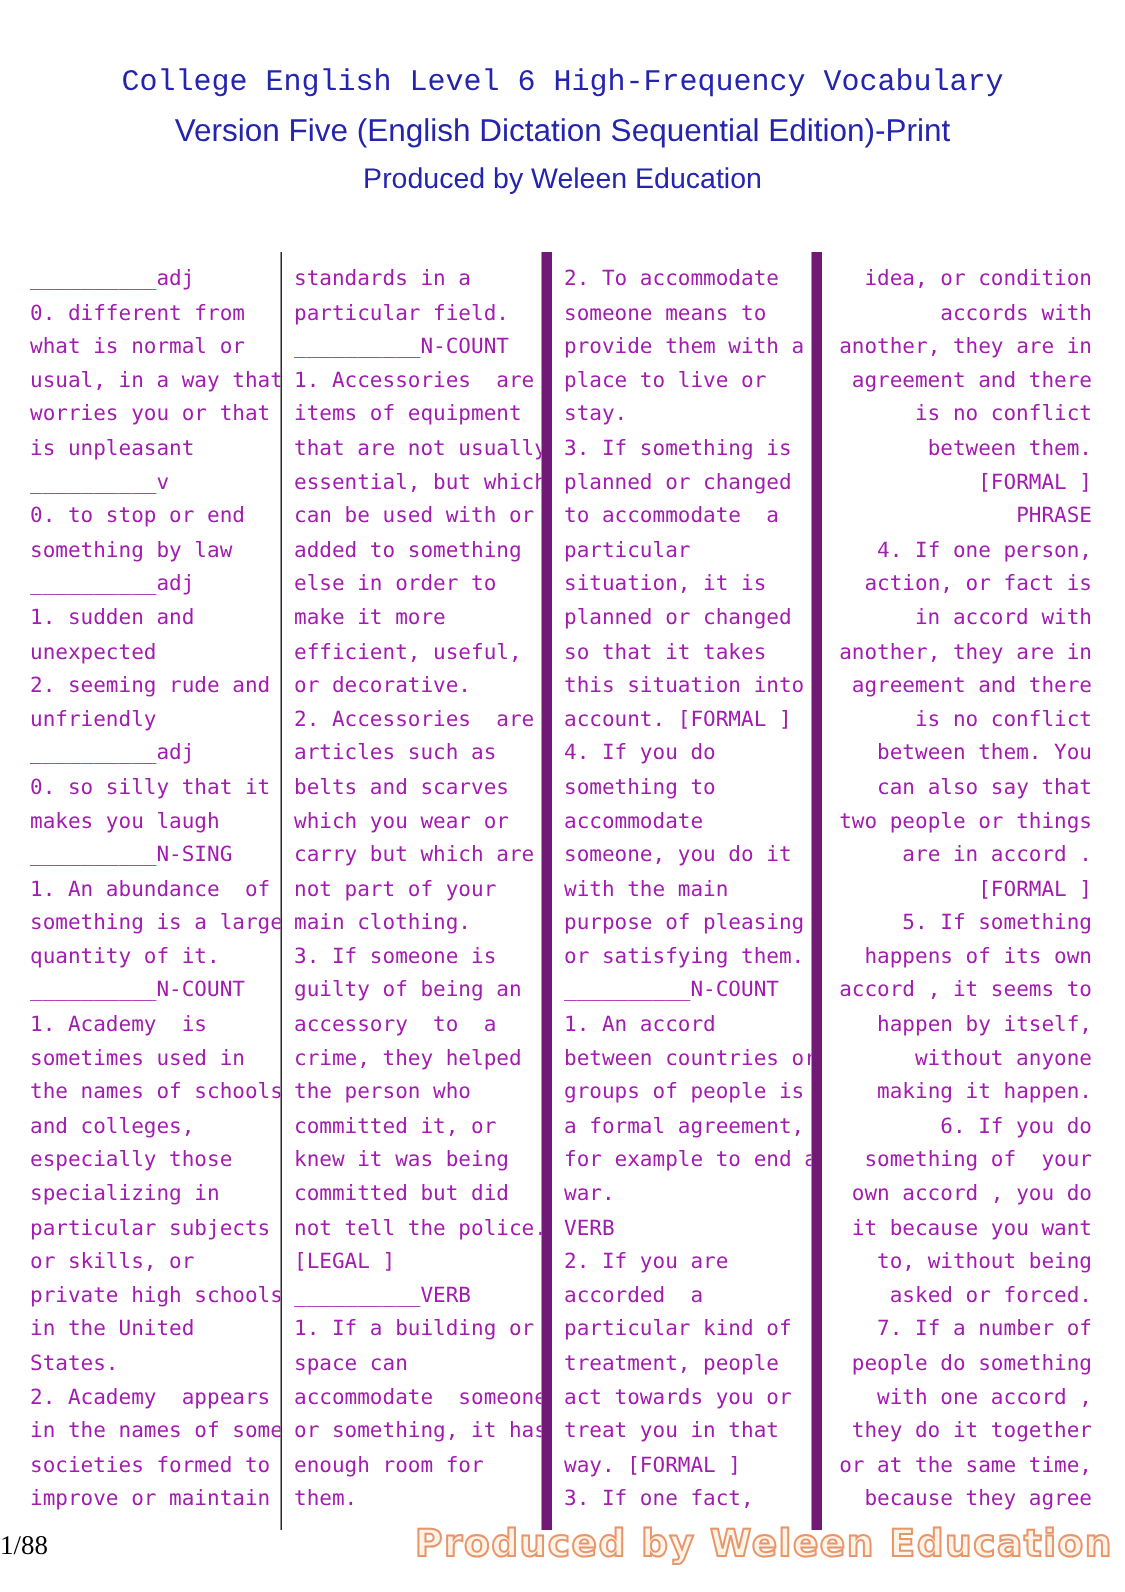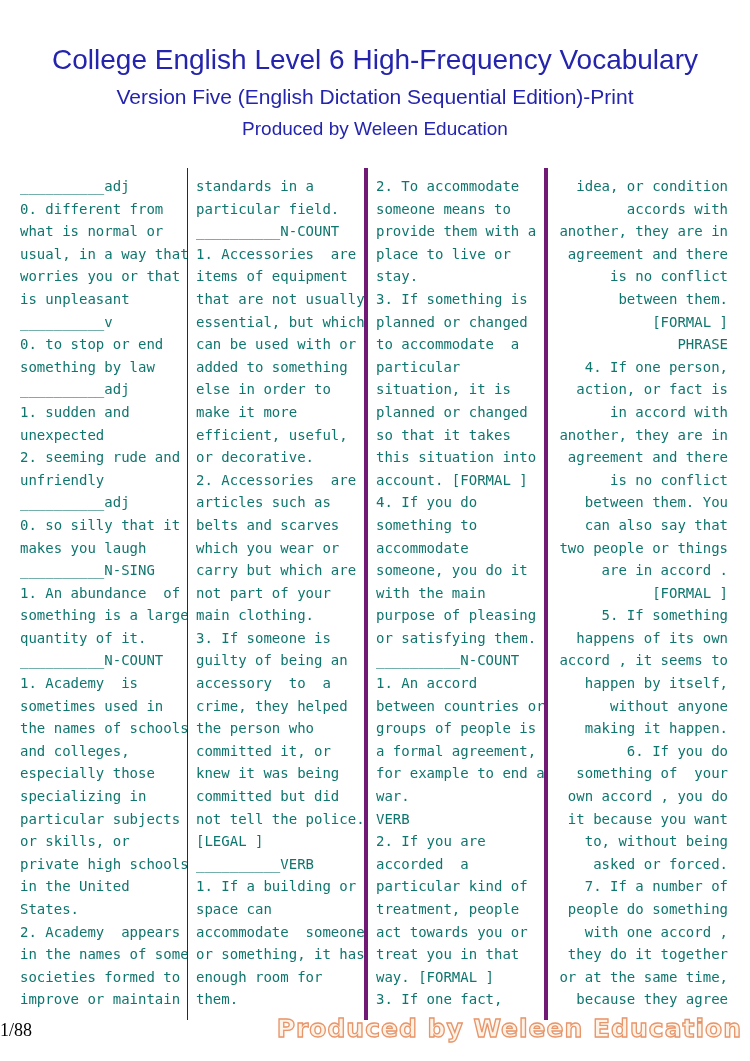--- a/index.html
+++ b/index.html
@@ -7,50 +7,51 @@
     position: relative;
     width: 750px;
     height: 1061px;
     background: #ffffff;
     overflow: hidden;
     font-family: "Liberation Sans", sans-serif;
   }
   
   .header { position: absolute; top: 44px; left: 0; width: 750px; text-align: center; color: #2424ad; }
   .title {
-    font-size: 28px;
+    font-size: 20px;
     font-weight: normal;
     margin: 0 0 9px 0;
     letter-spacing: 0px;
+    font-family: Liberation Mono, monospace;
   }
   .subtitle { font-size: 21px; margin: 0 0 9px 0; }
   .producer { font-size: 19px; margin: 0; }
 
   
   .columns {
     position: absolute;
     left: 20px;
     top: 168px;
     display: flex;
     align-items: stretch;
   }
   .column {
     box-sizing: border-box;
     height: 852px;
     margin: 0;
     font-family: "DejaVu Sans Mono", monospace;
     font-size: 14px;
     line-height: 22.6px;
-    color: #0f766e;
+    color: #a21caf;
     white-space: pre;
     padding-top: 7px;
     overflow: hidden;
   }
   .col-first { width: 168px; border-right: 1px solid #2a2a2a; }
-  .col-rest  { width: 180px; border-right: 4px solid #701a75; padding-left: 8px; }
+  .col-rest  { width: 180px; border-right: 7px solid #701a75; padding-left: 8px; }
   .col-last  { width: 180px; border-right: none; padding-left: 8px; text-align: right; }
 
   
   .page-number {
     position: absolute;
     top: 1020px;
     left: 0;
     width: 750px;
     font-family: "Liberation Serif", serif;
     font-size: 18px;

